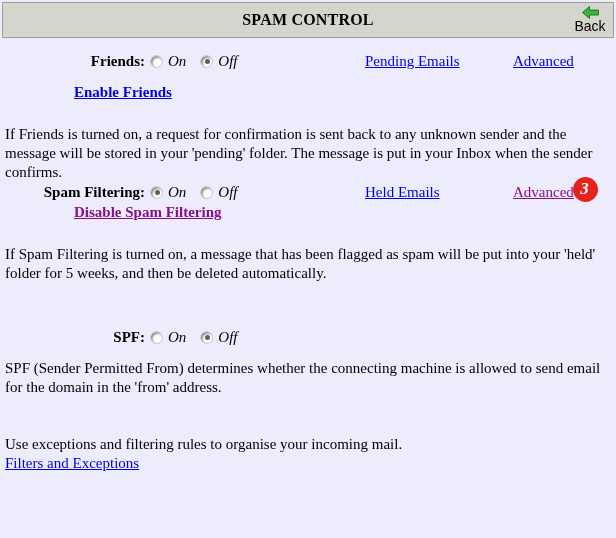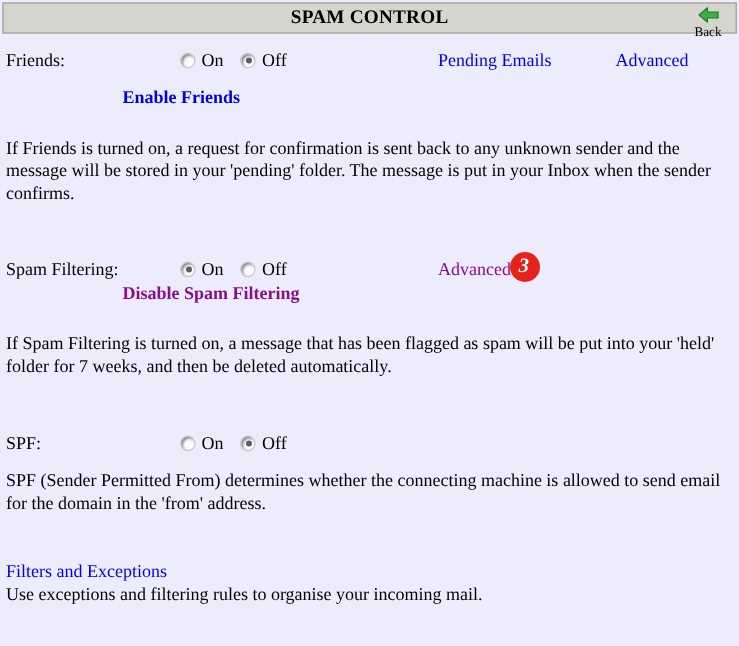--- a/index.html
+++ b/index.html
@@ -16,21 +16,21 @@
   html,body { width:616px; height:538px; overflow:hidden; }
   body {
     background: var(--page-bg);
     color: var(--text);
     font-family: "Liberation Serif", "DejaVu Serif", serif;
     font-size: 15px;
   }
   
   .header {
     margin: 2px 2px 0 2px;
-    height: 26px;
+    height: 36px;
     background: var(--header-bg);
     border: 1px solid var(--header-border);
     position: relative;
     display: flex;
     align-items: center;
     justify-content: center;
   }
   .header-title {
     font-weight: bold;
     font-size: 16px;
@@ -40,34 +40,34 @@
     position: absolute;
     right: 6px;
     top: 2px;
     width: 34px;
     text-align: center;
     cursor: pointer;
     line-height: 1;
   }
   .back-btn svg { display:block; margin: 1px auto 0 auto; }
   .back-label {
-    font-family: Liberation Serif, serif;
-    font-size: 11px;
+    font-family: Liberation Sans, sans-serif;
+    font-size: 14px;
     color:#000;
   }
   
   .ctl-row {
     display: grid;
     grid-template-columns: 140px 220px 148px 1fr;
     padding-left: 5px;
     align-items: center;
     height: 20px;
   }
-  .ctl-label { font-weight: normal; }
-  .radio-cell { padding-left: 5px; white-space: nowrap; }
+  .ctl-label { font-weight: bold; text-align: right; }
+  .radio-cell { padding-left: 5px; white-space: nowrap; font-style: italic; }
   .radio {
     display: inline-block;
     width: 13px; height: 13px;
     border-radius: 50%;
     background: #fbfbfb;
     border: 1px solid #c6c6c6;
     box-shadow: inset 1.5px 1.5px 2px rgba(0,0,0,0.45), inset -1px -1px 1.5px #ffffff;
     position: relative;
     vertical-align: -2px;
     margin-right: 5px;
@@ -76,36 +76,37 @@
     content: '';
     position: absolute;
     left: 3.5px; top: 3.5px;
     width: 5px; height: 5px;
     border-radius: 50%;
     background: #5d5d5d;
   }
   .radio-text { margin-right: 14px; }
   a, .link {
     color: var(--link-blue);
+    text-decoration: underline;
     cursor: pointer;
     text-align: center;
   }
   .link.visited { color: var(--link-visited); }
   .link-cell { position: relative; }
-  .action-row { padding-left: 102px; height: 18px; }
+  .action-row { padding-left: 74px; height: 18px; }
   .action-link { font-weight: bold; }
   .desc {
     padding: 0 10px 0 5px;
     line-height: 19px;
   }
   .m-top13 { margin-top: 13px; }
   .m-top14 { margin-top: 2px; }
   .m-top10 { margin-top: 23px; }
   .m-top12 { margin-top: 12px; }
-  .m-top43 { margin-top: 43px; }
+  .m-top43 { }
   .m-top44 { margin-top: 44px; }
   .badge {
     position: absolute;
     left: 60px;
     top: -7px;
     width: 25px; height: 25px;
     border-radius: 50%;
     background: var(--badge-red);
     color: #ffffff;
     font-style: italic;
@@ -147,39 +148,40 @@
   </div>
   <div class="desc m-top10">If Friends is turned on, a request for confirmation is sent back to any unknown sender and the message will be stored in your 'pending' folder. The message is put in your Inbox when the sender confirms.</div>
 </div>
 
 <div>
   <div class="ctl-row m-top43">
     <span class="ctl-label">Spam Filtering:</span>
     <span class="radio-cell">
       <span class="radio checked"></span><span class="radio-text">On</span><span class="radio"></span><span class="radio-text">Off</span>
     </span>
+    <span class="link-cell"><span class="link">Held Emails</span></span>
     <span class="link-cell">
       <span class="link visited">Advanced</span>
       <span class="badge">3</span>
     </span>
   </div>
   <div class="action-row m-top14">
     <span class="link visited action-link">Disable Spam Filtering</span>
   </div>
-  <div class="desc m-top10">If Spam Filtering is turned on, a message that has been flagged as spam will be put into your 'held' folder for 7 weeks, and then be deleted automatically.</div>
+  <div class="desc m-top10">If Spam Filtering is turned on, a message that has been flagged as spam will be put into your 'held' folder for 5 weeks, and then be deleted automatically.</div>
 </div>
 
 <div>
   <div class="ctl-row m-top44">
     <span class="ctl-label">SPF:</span>
     <span class="radio-cell">
       <span class="radio"></span><span class="radio-text">On</span><span class="radio checked"></span><span class="radio-text">Off</span>
     </span>
     <span></span>
     <span></span>
   </div>
   <div class="desc m-top12">SPF (Sender Permitted From) determines whether the connecting machine is allowed to send email for the domain in the 'from' address.</div>
 </div>
 
 <div class="footer">
+  <div>Use exceptions and filtering rules to organise your incoming mail.</div>
   <div><span class="link">Filters and Exceptions</span></div>
-  <div>Use exceptions and filtering rules to organise your incoming mail.</div>
 </div>
 
 </body></html>

